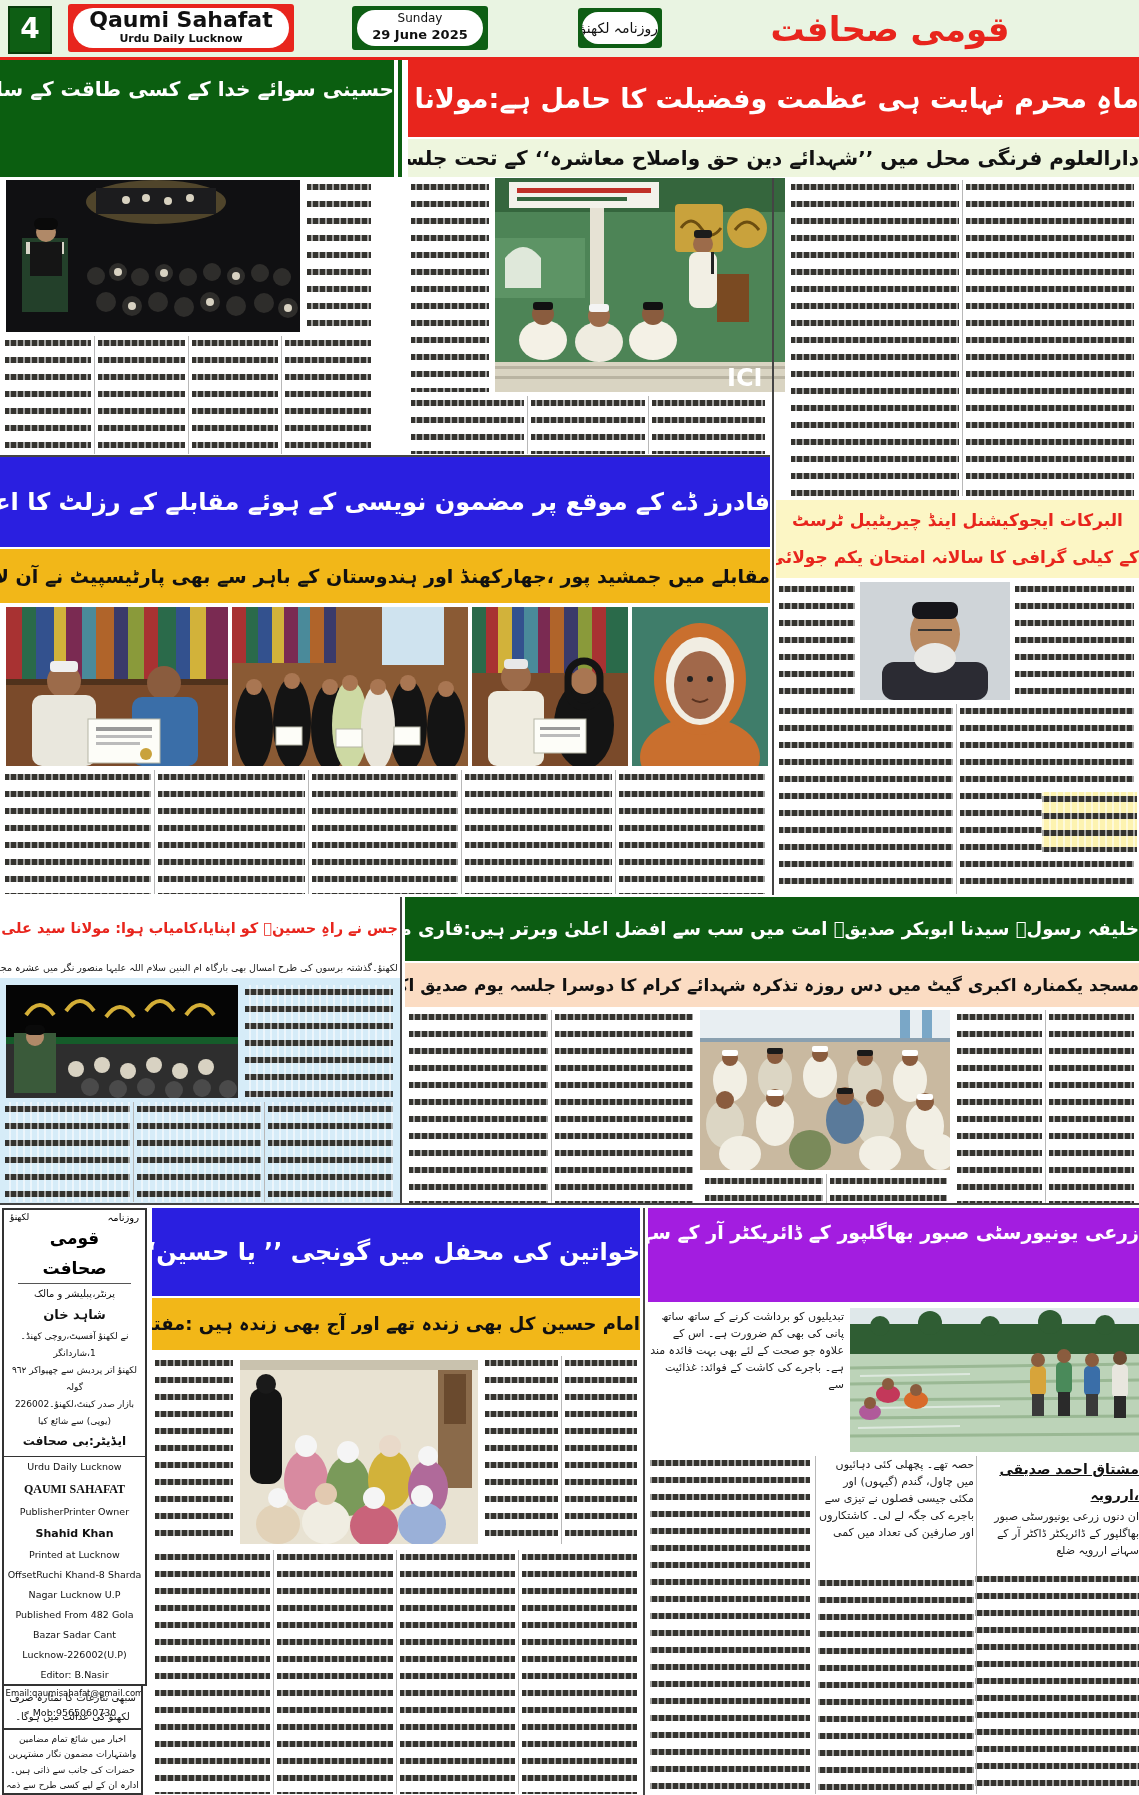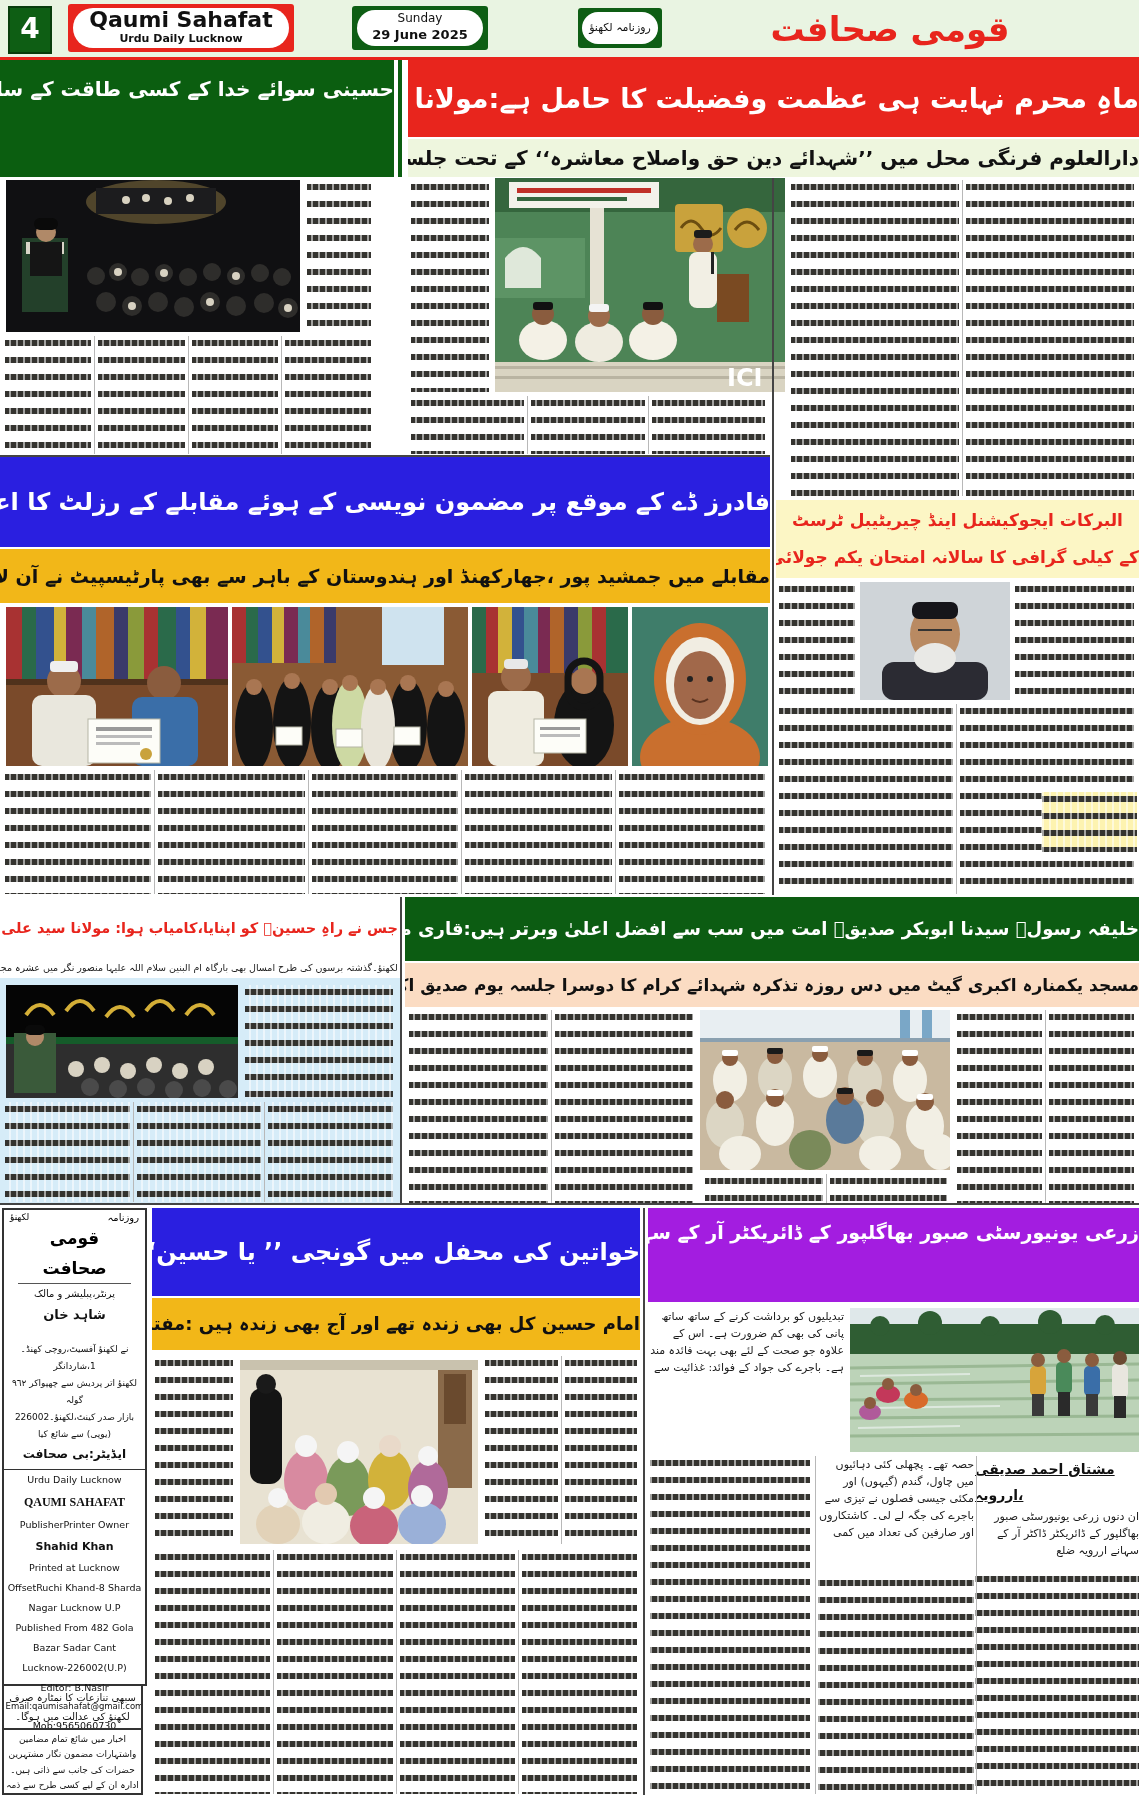--- a/index.html
+++ b/index.html
@@ -43,21 +43,21 @@
       </div>
     </div>
     <div class="abs" style="left:352px;top:6px;width:136px;height:44px;background:#0e5e14;border-radius:3px;">
       <div class="abs" style="left:5px;top:4px;right:5px;bottom:4px;background:#fff;border-radius:18px;text-align:center;">
         <div style="font-size:12px;font-weight:normal;line-height:17px;color:#111;">Sunday</div>
         <div style="font-size:13px;font-weight:bold;color:#111;">29 June 2025</div>
       </div>
     </div>
     <div class="abs" style="left:578px;top:8px;width:84px;height:40px;background:#0e5e14;border-radius:3px;">
       <div class="abs urdu" style="left:4px;top:4px;right:4px;bottom:4px;background:#fff;border-radius:16px;text-align:center;
-                  font-size:11px;line-height:32px;color:#111;overflow:hidden;white-space:nowrap;">روزنامہ لکھنؤ</div>
+                  font-size:14px;line-height:32px;color:#111;overflow:hidden;white-space:nowrap;">روزنامہ لکھنؤ</div>
     </div>
     <div class="abs urdu" style="left:760px;top:6px;width:260px;height:46px;color:#e8251d;font-size:34px;font-weight:bold;
                 text-align:center;line-height:46px;white-space:nowrap;overflow:hidden;">قومی صحافت</div>
   </div>
   <div class="abs" style="left:0;top:57px;width:1139px;height:3px;background:#e8251d;"></div>
 
   <div class="abs urdu" style="left:0;top:60px;width:394px;height:117px;background:#0b5e10;color:#fff;text-align:center;">
     <div style="font-size:20px;font-weight:bold;line-height:58px;white-space:nowrap;overflow:hidden;">حسینی سوائے خدا کے کسی طاقت کے سامنے</div>
   </div>
   <div class="rule-v" style="left:398px;top:60px;width:4px;height:117px;background:#0b5e10;"></div>
@@ -435,21 +435,21 @@
   <div class="rule-h" style="left:0;top:1203px;width:1139px;height:2px;"></div>
 
   <div class="abs" style="left:2px;top:1208px;width:141px;height:474px;border:2px solid #333;background:#fff;">
     <div style="display:flex;justify-content:space-between;padding:2px 6px 0 6px;direction:rtl;">
       <span class="urdu" style="font-size:10px;">روزنامہ</span>
       <span class="urdu" style="font-size:9px;">لکھنؤ</span>
     </div>
     <div class="urdu" style="font-size:17px;font-weight:bold;text-align:center;line-height:30px;border-bottom:1px solid #555;margin:0 14px;">قومی صحافت</div>
     <div class="imprint-line">پرنٹر،پبلیشر و مالک</div>
     <div class="imprint-line" style="font-weight:bold;font-size:13px;">شاہد خان</div>
-    <div class="imprint-line" style="font-size:9px;margin-top:13px;">نے لکھنؤ آفسیٹ،روچی کھنڈ۔1،شاردانگر</div>
+    <div class="imprint-line" style="font-size:9px;">نے لکھنؤ آفسیٹ،روچی کھنڈ۔1،شاردانگر</div>
     <div class="imprint-line" style="font-size:9px;">لکھنؤ اتر پردیش سے چھپواکر ٩٦٢ گولہ</div>
     <div class="imprint-line" style="font-size:9px;">بازار صدر کینٹ،لکھنؤ۔226002</div>
     <div class="imprint-line" style="font-size:9px;">(یوپی) سے شائع کیا</div>
     <div class="imprint-line" style="font-weight:bold;font-size:12px;border-bottom:1.5px solid #333;padding-bottom:3px;">ایڈیٹر:بی صحافت</div>
     <div class="eng-line">Urdu Daily Lucknow</div>
     <div class="eng-line" style="font-weight:bold;font-size:12px;font-family:'Liberation Serif',serif;">QAUMI SAHAFAT</div>
     <div class="eng-line">PublisherPrinter Owner</div>
     <div class="eng-line" style="font-weight:bold;font-size:11px;">Shahid Khan</div>
     <div class="eng-line">Printed at Lucknow</div>
     <div class="eng-line">OffsetRuchi Khand-8 Sharda</div>
@@ -507,21 +507,21 @@
     <div class="c"></div>
       <div class="c"></div>
       <div class="c"></div>
       <div class="c"></div>
   </div>
   <div class="rule-v" style="left:643px;top:1208px;width:2px;height:587px;"></div>
 
   <div class="abs urdu" style="left:648px;top:1208px;width:491px;height:94px;background:#a31de0;color:#fff;text-align:center;">
     <div style="font-size:19px;font-weight:bold;line-height:48px;white-space:nowrap;overflow:hidden;">زرعی یونیورسٹی صبور بھاگلپور کے ڈائریکٹر آر کے سہانے</div>
   </div>
-  <div class="abs smalltxt" style="left:650px;top:1308px;width:194px;height:144px;">تبدیلیوں کو برداشت کرنے کے ساتھ ساتھ پانی کی بھی کم ضرورت ہے۔ اس کے علاوہ جو صحت کے لئے بھی بہت فائدہ مند ہے۔ باجرے کی جواد کے فوائد: غذائیت سے</div>
+  <div class="abs smalltxt" style="left:650px;top:1308px;width:194px;height:144px;">تبدیلیوں کو برداشت کرنے کے ساتھ ساتھ پانی کی بھی کم ضرورت ہے۔ اس کے علاوہ جو صحت کے لئے بھی بہت فائدہ مند ہے۔ باجرے کی کاشت کے فوائد: غذائیت سے</div>
   <div class="ph" style="left:850px;top:1308px;width:289px;height:144px;">
     <svg viewBox="0 0 289 144" preserveAspectRatio="none">
       <rect width="289" height="144" fill="#bcd3b8"></rect>
       <rect x="0" y="0" width="289" height="22" fill="#dfe8ea"></rect>
       <rect x="0" y="16" width="289" height="30" fill="#2f5d33"></rect>
       <circle cx="30" cy="18" r="10" fill="#2f5d33"></circle>
         <circle cx="80" cy="15" r="12" fill="#2f5d33"></circle>
       <circle cx="140" cy="18" r="10" fill="#2f5d33"></circle>
         <circle cx="200" cy="14" r="12" fill="#2f5d33"></circle>
       <circle cx="255" cy="17" r="10" fill="#2f5d33"></circle>
@@ -554,21 +554,21 @@
           <circle cx="38" cy="76" r="6" fill="#8a5c3e"></circle>
         <ellipse cx="66" cy="92" rx="12" ry="9" fill="#d86a2a"></ellipse>
           <circle cx="66" cy="82" r="6" fill="#8a5c3e"></circle>
         <ellipse cx="20" cy="104" rx="11" ry="8" fill="#b05a9a"></ellipse>
           <circle cx="20" cy="95" r="6" fill="#8a5c3e"></circle>
       </g>
     </svg>
   </div>
 
   <div class="abs" style="left:975px;top:1456px;width:164px;height:338px;">
-    <div class="urdu" style="font-size:14px;font-weight:bold;text-align:left;text-decoration:underline;line-height:26px;color:#111;">مشتاق احمد صدیقی ،اررویہ</div>
+    <div class="urdu" style="font-size:14px;font-weight:bold;text-align:right;text-decoration:underline;line-height:26px;color:#111;">مشتاق احمد صدیقی ،اررویہ</div>
     <div class="smalltxt" style="height:64px;">ان دنوں زرعی یونیورسٹی صبور بھاگلپور کے ڈائریکٹر ڈاکٹر آر کے سہانے اررویہ ضلع</div>
     <div class="ftxt" style="height:244px;"></div>
   </div>
   <div class="abs" style="left:815px;top:1456px;width:156px;height:338px;border-left:1px solid #b8b8b8;border-right:1px solid #b8b8b8;padding:0 2px;">
     <div class="smalltxt" style="height:120px;">حصہ تھے۔ پچھلی کئی دہائیوں میں چاول، گندم (گیہوں) اور مکئی جیسی فصلوں نے تیزی سے باجرے کی جگہ لے لی۔ کاشتکاروں اور صارفین کی تعداد میں کمی</div>
     <div class="ftxt" style="height:214px;"></div>
   </div>
   <div class="abs ftxt" style="left:650px;top:1456px;width:160px;height:338px;"></div>
 
 </div>

